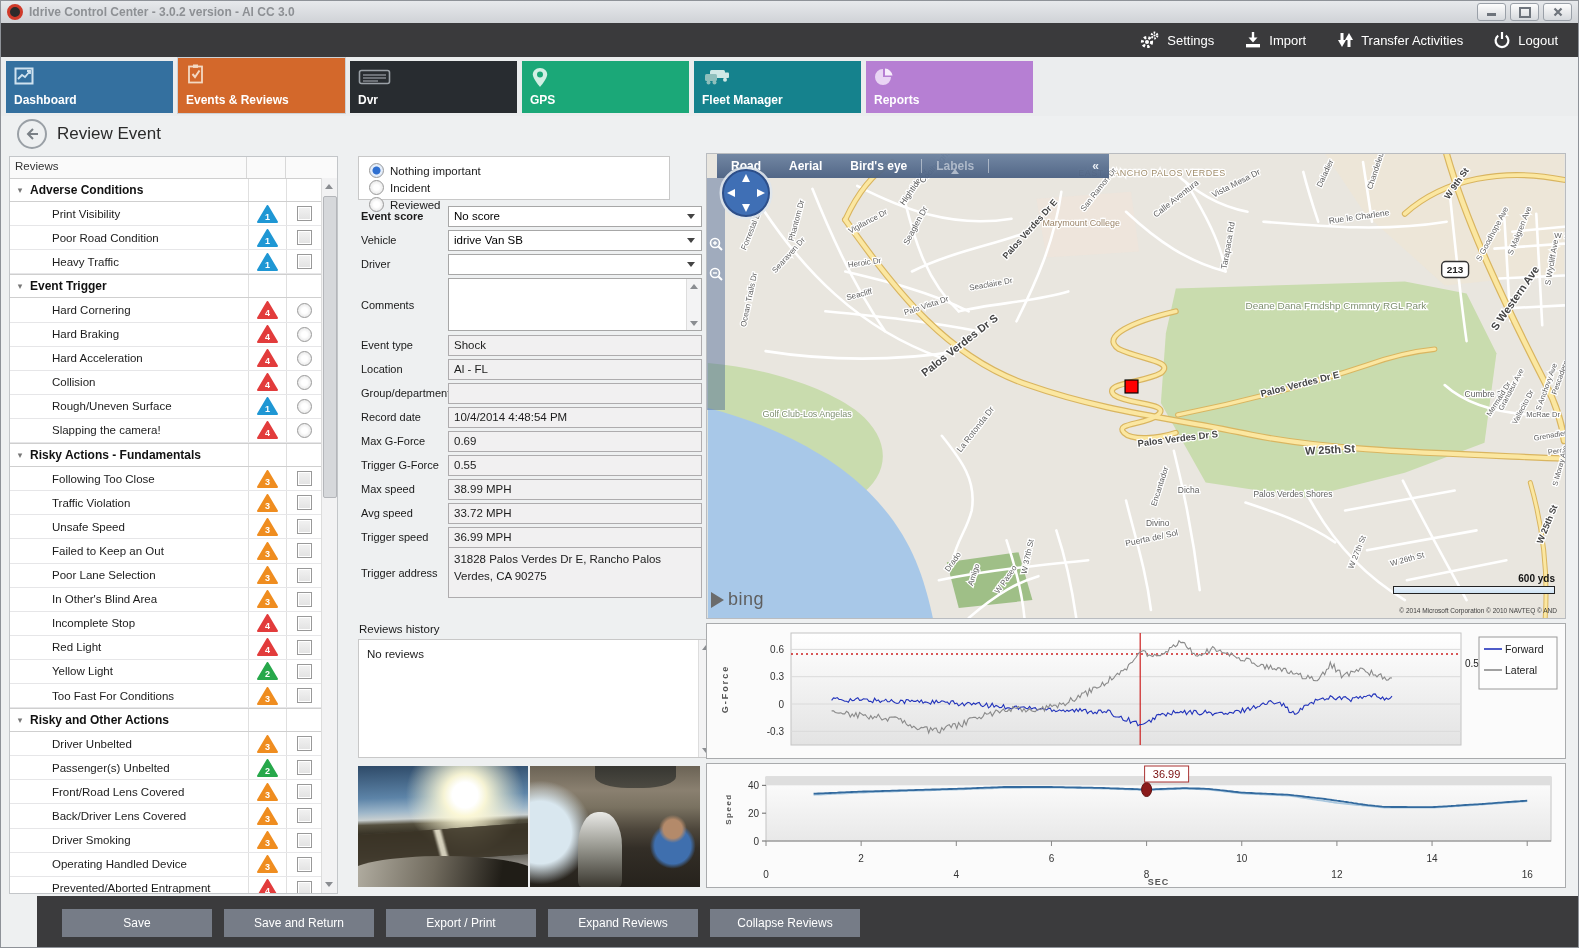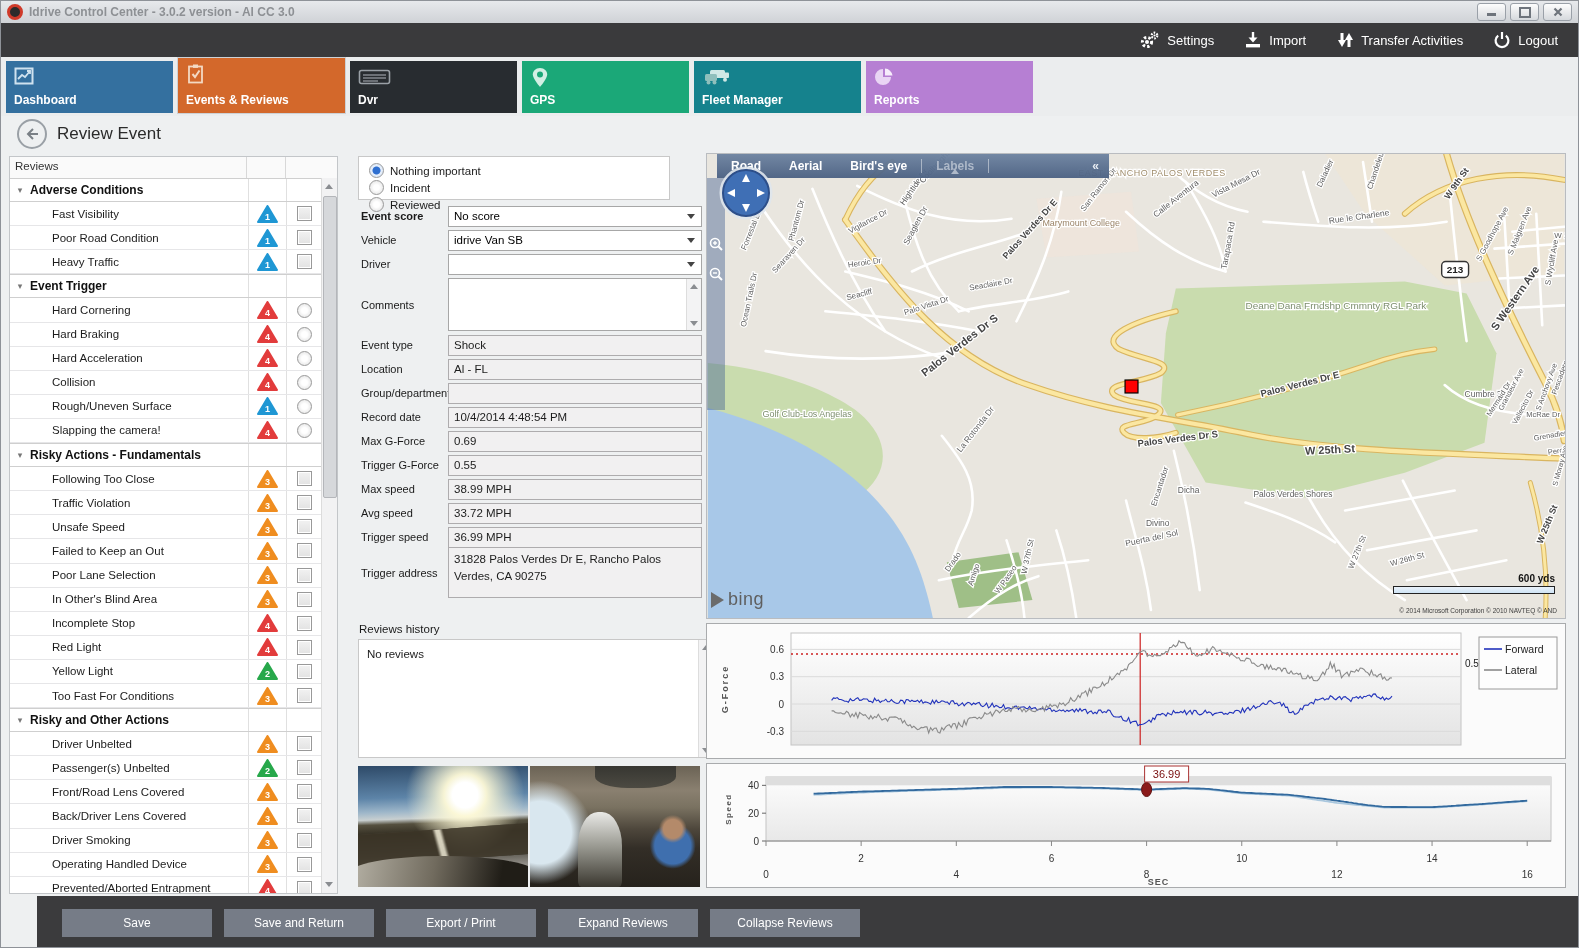--- a/index.html
+++ b/index.html
@@ -264,21 +264,21 @@
     </div>
     <div class="rp-body">
         <div class="trow group">
           <span class="gut">▾</span>
           <span class="glabel">Adverse Conditions</span>
           <span class="cell icon-cell"></span>
           <span class="cell ctrl-cell"></span>
         </div>
         <div class="trow item">
           <span class="gut"></span>
-          <span class="ilabel">Fast Visibility</span>
+          <span class="ilabel">Print Visibility</span>
           <span class="cell icon-cell">
             <svg width="21" height="18" viewBox="0 0 21 18">
               <polygon points="10.5,1 20,17 1,17" fill="#1f97d4" stroke="#1f97d4" stroke-width="2" stroke-linejoin="round"></polygon>
               <text x="10.5" y="14.5" text-anchor="middle" font-size="9" font-weight="bold" fill="#fff" font-family="Liberation Sans,sans-serif">1</text>
             </svg>
           </span>
           <span class="cell ctrl-cell">
             <span class="checkbox"></span>
           </span>
         </div>

